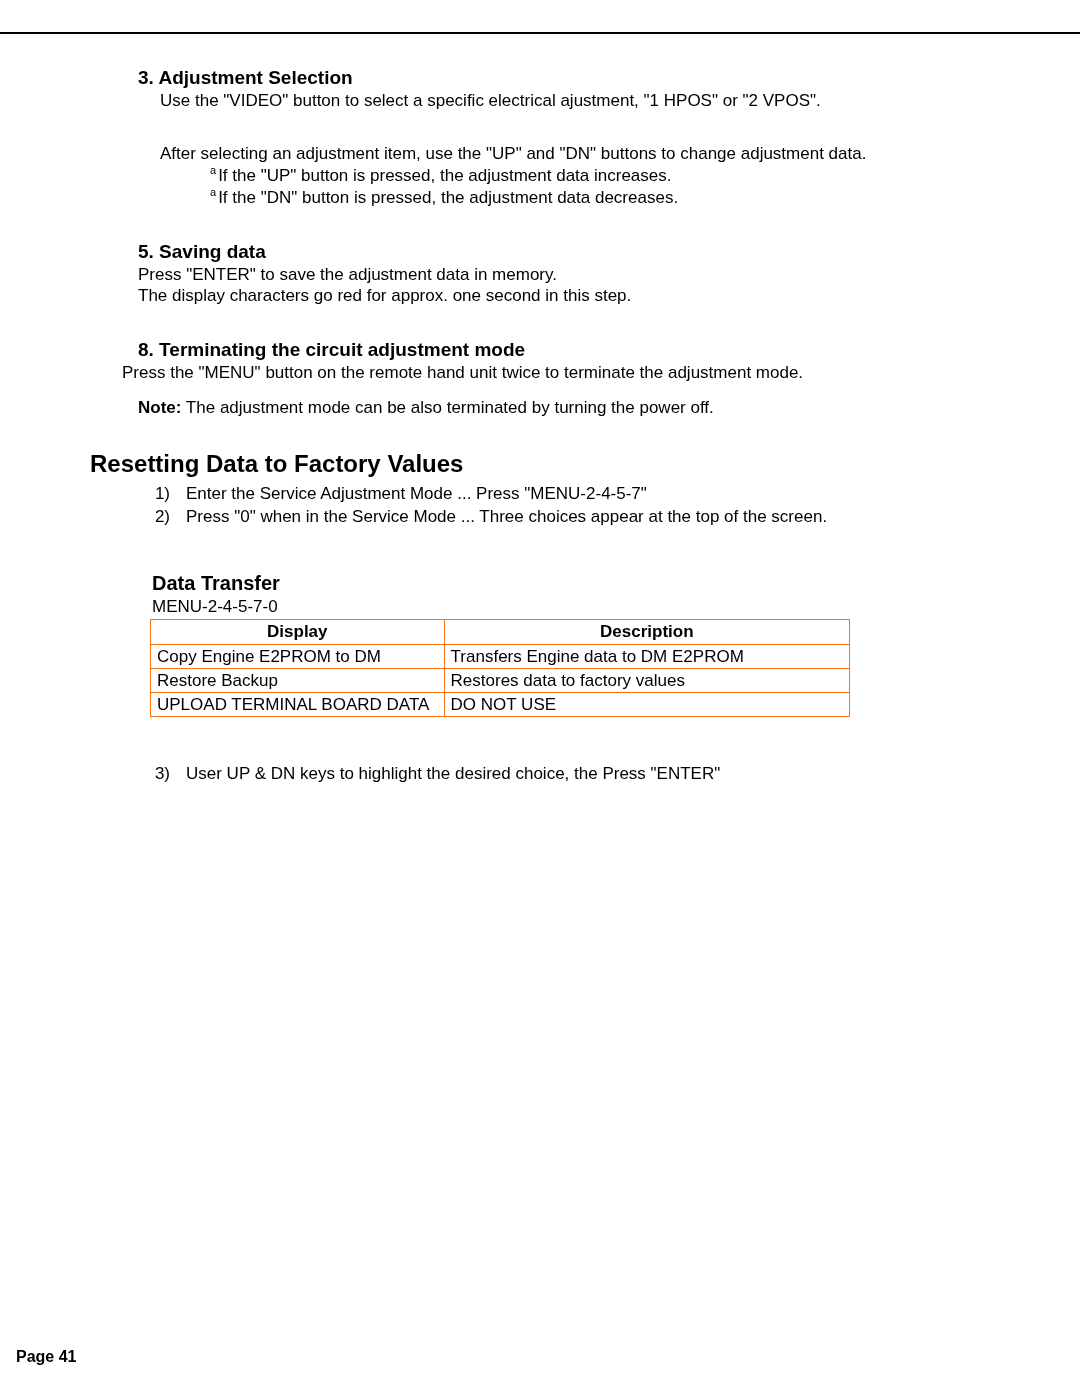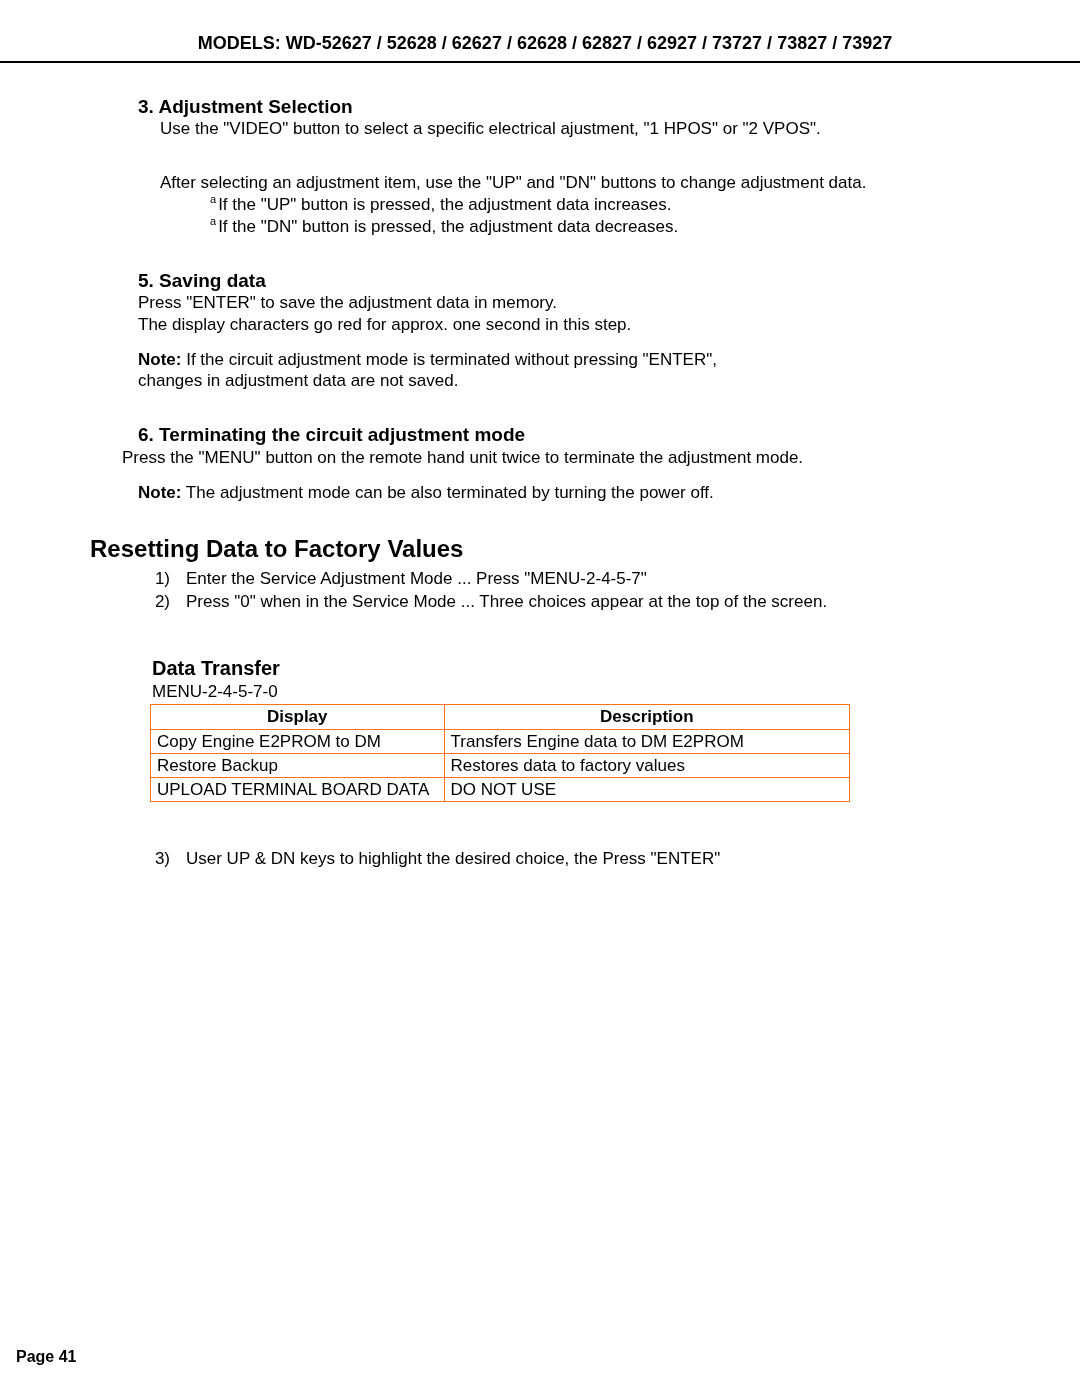--- a/index.html
+++ b/index.html
@@ -118,21 +118,20 @@
   .sec4 .body-text { margin-left: 48px; }
   .after-table-list {
     margin: 46px 0 0 60px;
   }
 </style>
 </head>
 <body>
 
 <div class="page">
 
-  <div class="header-line">MODELS: WD-52627 / 52628 / 62627 / 62628 / 62827 / 62927 / 73727 / 73827 / 73927</div>
   <hr class="hr">
 
   <div class="section">
     <div class="sec-title">3. Adjustment Selection</div>
     <div class="body-text" style="margin-left:70px;">Use the "VIDEO" button to select a specific electrical ajustment,  "1 HPOS" or "2 VPOS".</div>
   </div>
 
   <div class="section sec4">
     <div class="body-text" style="margin-left:70px;">After selecting an adjustment item, use the "UP" and "DN" buttons to change adjustment data.</div>
     <div class="sub-bullet">
@@ -140,27 +139,24 @@
     </div>
     <div class="sub-bullet">
       <span class="sup">a</span><span>If the "DN" button is pressed, the adjustment data decreases.</span>
     </div>
   </div>
 
   <div class="section">
     <div class="sec-title">5. Saving data</div>
     <div class="body-text"> Press "ENTER" to save the adjustment data in memory.</div>
     <div class="body-text">The display characters go red for approx. one second in this step.</div>
-    <div class="note">
-      <b>Note:</b><span> If the circuit adjustment mode is terminated without pressing  "ENTER", changes in adjustment data are not saved.</span>
-    </div>
   </div>
 
   <div class="section">
-    <div class="sec-title">6. Terminating the circuit adjustment mode</div>
+    <div class="sec-title">8. Terminating the circuit adjustment mode</div>
     <div class="body-text" style="margin-left:32px;">Press the "MENU" button on the remote hand unit twice to terminate the adjustment mode.</div>
     <div class="note">
       <b>Note:</b><span> The adjustment mode can be also terminated by turning the power off.</span>
     </div>
   </div>
 
   <div class="h2-title">Resetting Data to Factory Values</div>
   <div class="num-list">
     <div class="num-item">
       <div class="num">1)</div>

